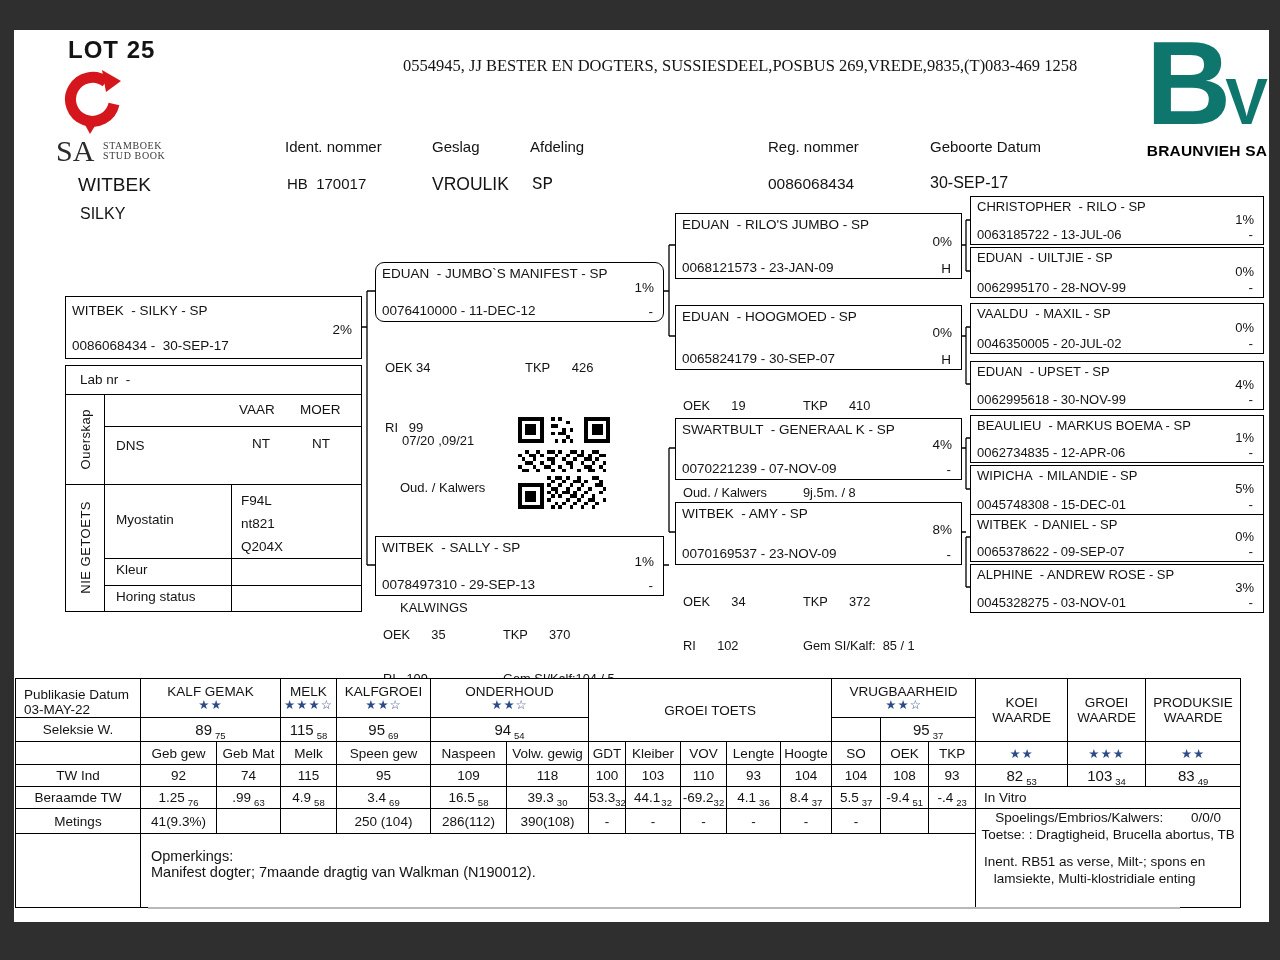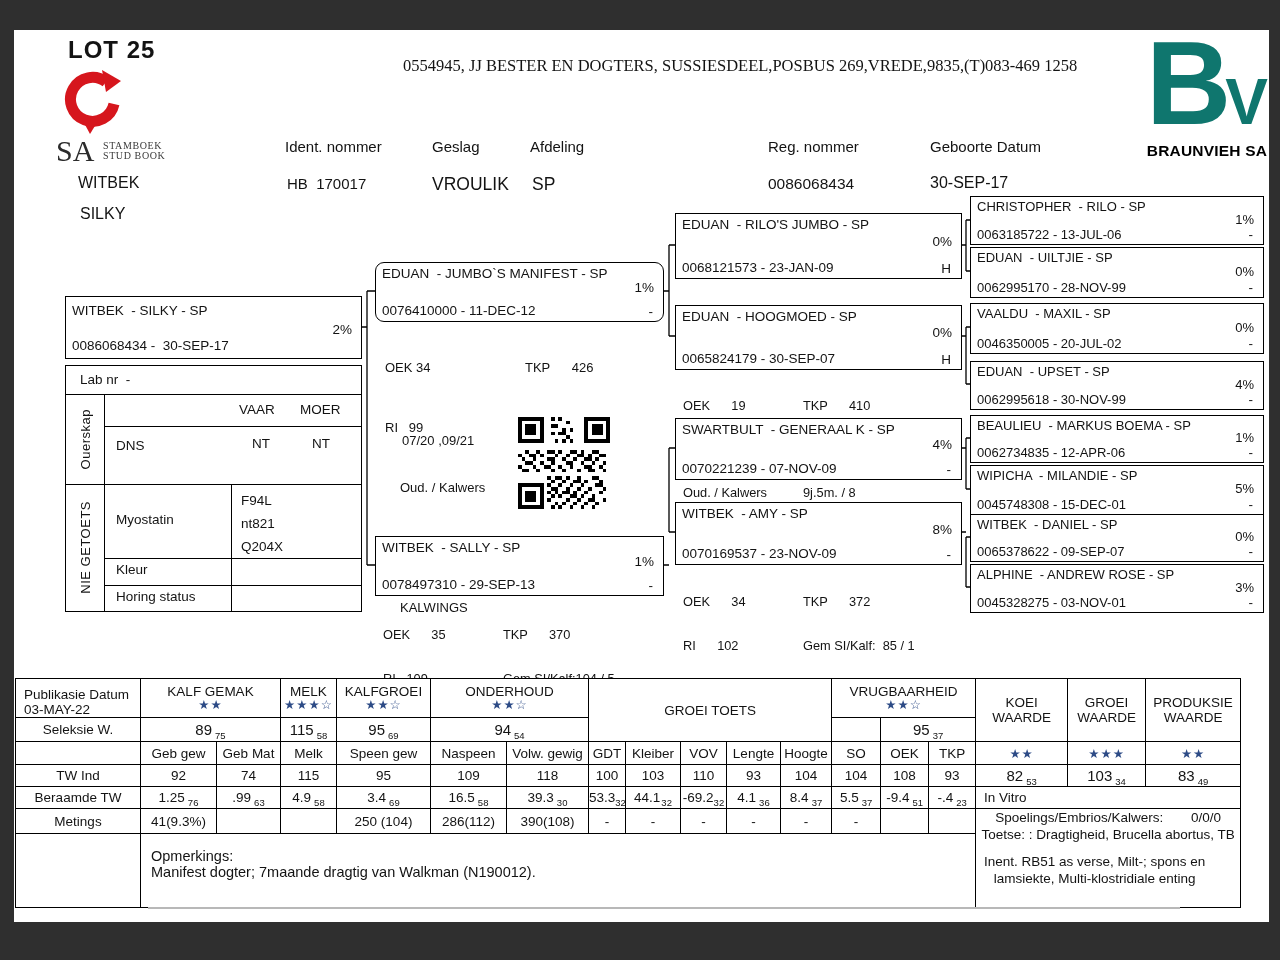--- a/index.html
+++ b/index.html
@@ -75,25 +75,25 @@
   <div class="mono"><span class="mb">B</span><span class="mv">V</span></div>
   <div class="lbl">BRAUNVIEH SA</div>
 </div>
 
 <div class="abs" style="left:285px;top:138px;font-size:15px;">Ident. nommer</div>
 <div class="abs" style="left:432px;top:138px;font-size:15px;">Geslag</div>
 <div class="abs" style="left:530px;top:138px;font-size:15px;">Afdeling</div>
 <div class="abs" style="left:768px;top:138px;font-size:15px;">Reg. nommer</div>
 <div class="abs" style="left:930px;top:138px;font-size:15px;">Geboorte Datum</div>
 
-<div class="abs pre" style="left:78px;top:174px;font-size:16px;">WITBEK</div>
+<div class="abs pre" style="left:78px;top:174px;font-size:19px;">WITBEK</div>
 <div class="abs pre" style="left:80px;top:205px;font-size:16px;">SILKY</div>
 <div class="abs pre" style="left:287px;top:175px;font-size:15px;">HB  170017</div>
 <div class="abs" style="left:432px;top:174px;font-size:17.5px;">VROULIK</div>
-<div class="abs" style="left:532px;top:174px;font-size:17.5px;">SP</div>
+<div class="abs" style="left:532px;top:174px;font-size:17.5px;font-family:Liberation Mono, monospace;">SP</div>
 <div class="abs" style="left:768px;top:175px;font-size:15.5px;">0086068434</div>
 <div class="abs" style="left:930px;top:174px;font-size:16px;">30-SEP-17</div>
 
 <svg class="abs" style="left:0;top:0;" width="1280" height="660">
   <g stroke="#000" stroke-width="1.3" fill="none">
     <path d="M360 327 H367 M367 291 V565 M367 291 H375 M367 565 H375"></path>
     <path d="M662 291 H669 M669 245 V336 M669 245 H675 M669 336 H675"></path>
     <path d="M662 565 H669 M669 448 V532 M669 448 H675 M669 532 H675"></path>
     <path d="M960 245 H966 M966 220 V271 M966 220 H970 M966 271 H970"></path>
     <path d="M960 336 H966 M966 327 V384 M966 327 H970 M966 384 H970"></path>

